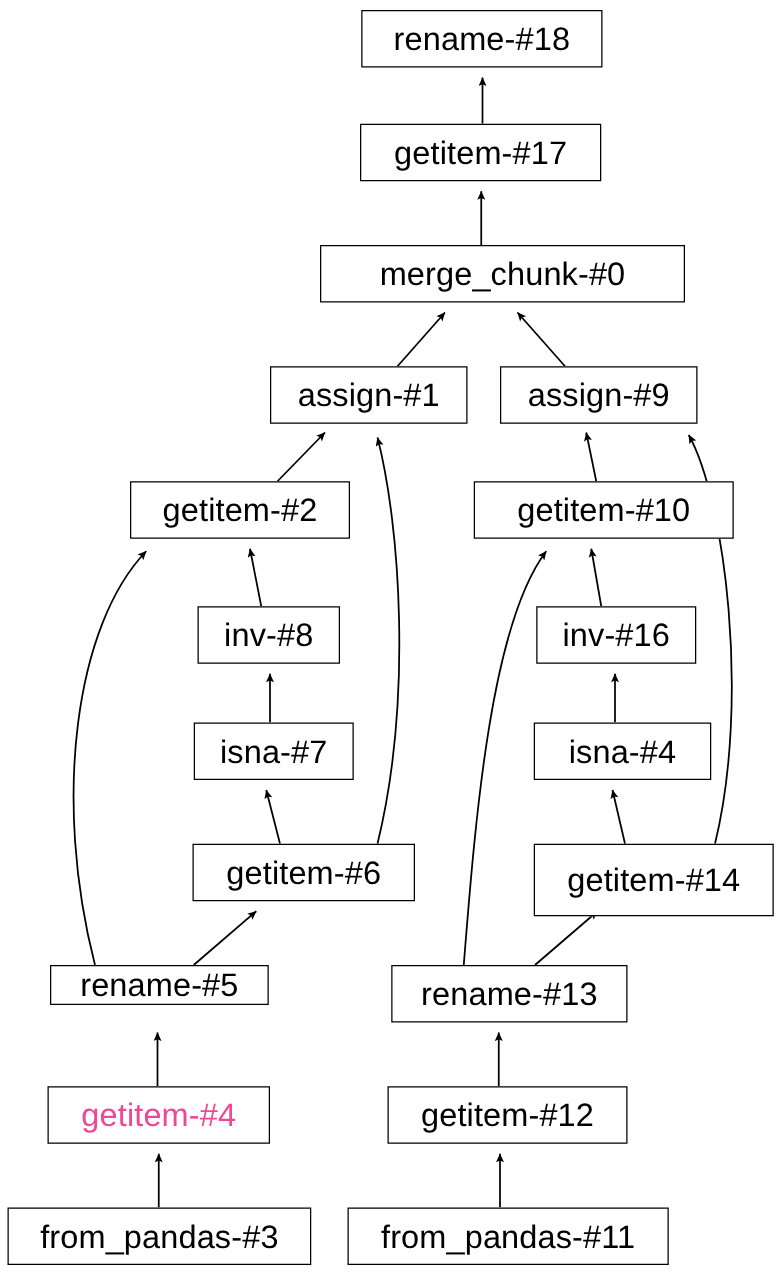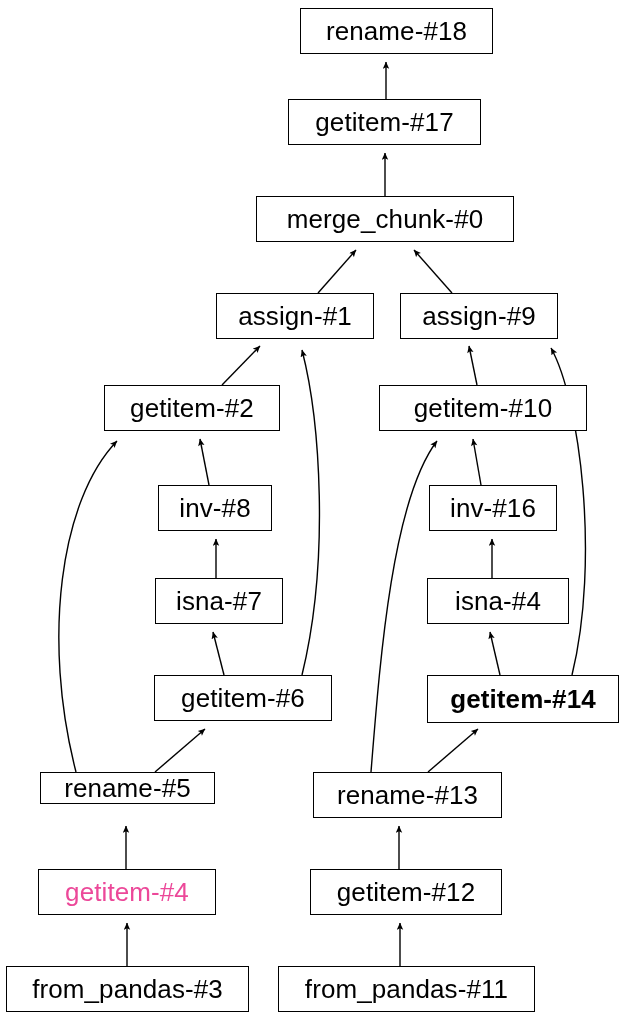--- a/index.html
+++ b/index.html
@@ -71,27 +71,27 @@
         <path d="M 155,772 L 205,729" fill="none" stroke="#000000" stroke-width="1.4" marker-end="url(#arrowhead)"></path>
         <path d="M 428,772 L 478,729" fill="none" stroke="#000000" stroke-width="1.4" marker-end="url(#arrowhead)"></path>
         <path d="M 126,869 L 126,826" fill="none" stroke="#000000" stroke-width="1.4" marker-end="url(#arrowhead)"></path>
         <path d="M 399,869 L 399,826" fill="none" stroke="#000000" stroke-width="1.4" marker-end="url(#arrowhead)"></path>
         <path d="M 127,966 L 127,923" fill="none" stroke="#000000" stroke-width="1.4" marker-end="url(#arrowhead)"></path>
         <path d="M 400,966 L 400,923" fill="none" stroke="#000000" stroke-width="1.4" marker-end="url(#arrowhead)"></path>
       </g>
   </svg>
 
   <div id="node-group">
-      <div class="graph-node" style="left: 300px; top: 8px; width: 193px; height: 46px; font-size: 26px; background: rgb(255, 255, 255); border-color: rgb(0, 0, 0); color: rgb(0, 0, 0);">
+      <div class="graph-node" style="left: 289px; top: 8px; width: 193px; height: 46px; font-size: 26px; background: rgb(255, 255, 255); border-color: rgb(0, 0, 0); color: rgb(0, 0, 0);">
         <span class="node-label">rename-#18</span>
       </div>
       <div class="graph-node" style="left: 288px; top: 99px; width: 193px; height: 46px; font-size: 26px; background: rgb(255, 255, 255); border-color: rgb(0, 0, 0); color: rgb(0, 0, 0);">
         <span class="node-label">getitem-#17</span>
       </div>
-      <div class="graph-node" style="left: 256px; top: 196px; width: 258px; height: 46px; font-size: 26px; background: rgb(255, 255, 255); border-color: rgb(0, 0, 0); color: rgb(0, 0, 0);">
+      <div class="graph-node" style="left: 256px; top: 196px; width: 292px; height: 46px; font-size: 26px; background: rgb(255, 255, 255); border-color: rgb(0, 0, 0); color: rgb(0, 0, 0);">
         <span class="node-label">merge_chunk-#0</span>
       </div>
       <div class="graph-node" style="left: 216px; top: 293px; width: 158px; height: 46px; font-size: 26px; background: rgb(255, 255, 255); border-color: rgb(0, 0, 0); color: rgb(0, 0, 0); justify-content: center;">
         <span class="node-label">assign-#1</span>
       </div>
       <div class="graph-node" style="left: 400px; top: 293px; width: 158px; height: 46px; font-size: 26px; background: rgb(255, 255, 255); border-color: rgb(0, 0, 0); color: rgb(0, 0, 0);">
         <span class="node-label">assign-#9</span>
       </div>
       <div class="graph-node" style="left: 104px; top: 385px; width: 176px; height: 46px; font-size: 26px; background: rgb(255, 255, 255); border-color: rgb(0, 0, 0); color: rgb(0, 0, 0);">
         <span class="node-label">getitem-#2</span>
@@ -107,21 +107,21 @@
       </div>
       <div class="graph-node" style="left: 155px; top: 578px; width: 128px; height: 46px; font-size: 26px; background: rgb(255, 255, 255); border-color: rgb(0, 0, 0); color: rgb(0, 0, 0);">
         <span class="node-label">isna-#7</span>
       </div>
       <div class="graph-node" style="left: 427px; top: 578px; width: 142px; height: 46px; font-size: 26px; background: rgb(255, 255, 255); border-color: rgb(0, 0, 0); color: rgb(0, 0, 0);">
         <span class="node-label">isna-#4</span>
       </div>
       <div class="graph-node" style="left: 154px; top: 675px; width: 178px; height: 46px; font-size: 26px; background: rgb(255, 255, 255); border-color: rgb(0, 0, 0); color: rgb(0, 0, 0);">
         <span class="node-label">getitem-#6</span>
       </div>
-      <div class="graph-node" style="left: 427px; top: 675px; width: 192px; height: 48px; font-size: 26px; background: rgb(255, 255, 255); border-color: rgb(0, 0, 0); color: rgb(0, 0, 0); font-weight: bold;">
+      <div class="graph-node" style="left: 427px; top: 675px; width: 192px; height: 58px; font-size: 26px; background: rgb(255, 255, 255); border-color: rgb(0, 0, 0); color: rgb(0, 0, 0);">
         <span class="node-label">getitem-#14</span>
       </div>
       <div class="graph-node" style="left: 40px; top: 772px; width: 175px; height: 32px; font-size: 26px; background: rgb(255, 255, 255); border-color: rgb(0, 0, 0); color: rgb(0, 0, 0);">
         <span class="node-label">rename-#5</span>
       </div>
       <div class="graph-node" style="left: 313px; top: 772px; width: 189px; height: 46px; font-size: 26px; background: rgb(255, 255, 255); border-color: rgb(0, 0, 0); color: rgb(0, 0, 0); align-items: center;">
         <span class="node-label">rename-#13</span>
       </div>
       <div class="graph-node" style="left: 38px; top: 869px; width: 178px; height: 46px; font-size: 26px; background: rgb(255, 255, 255); border-color: rgb(0, 0, 0); color: #ec4899;">
         <span class="node-label">getitem-#4</span>

